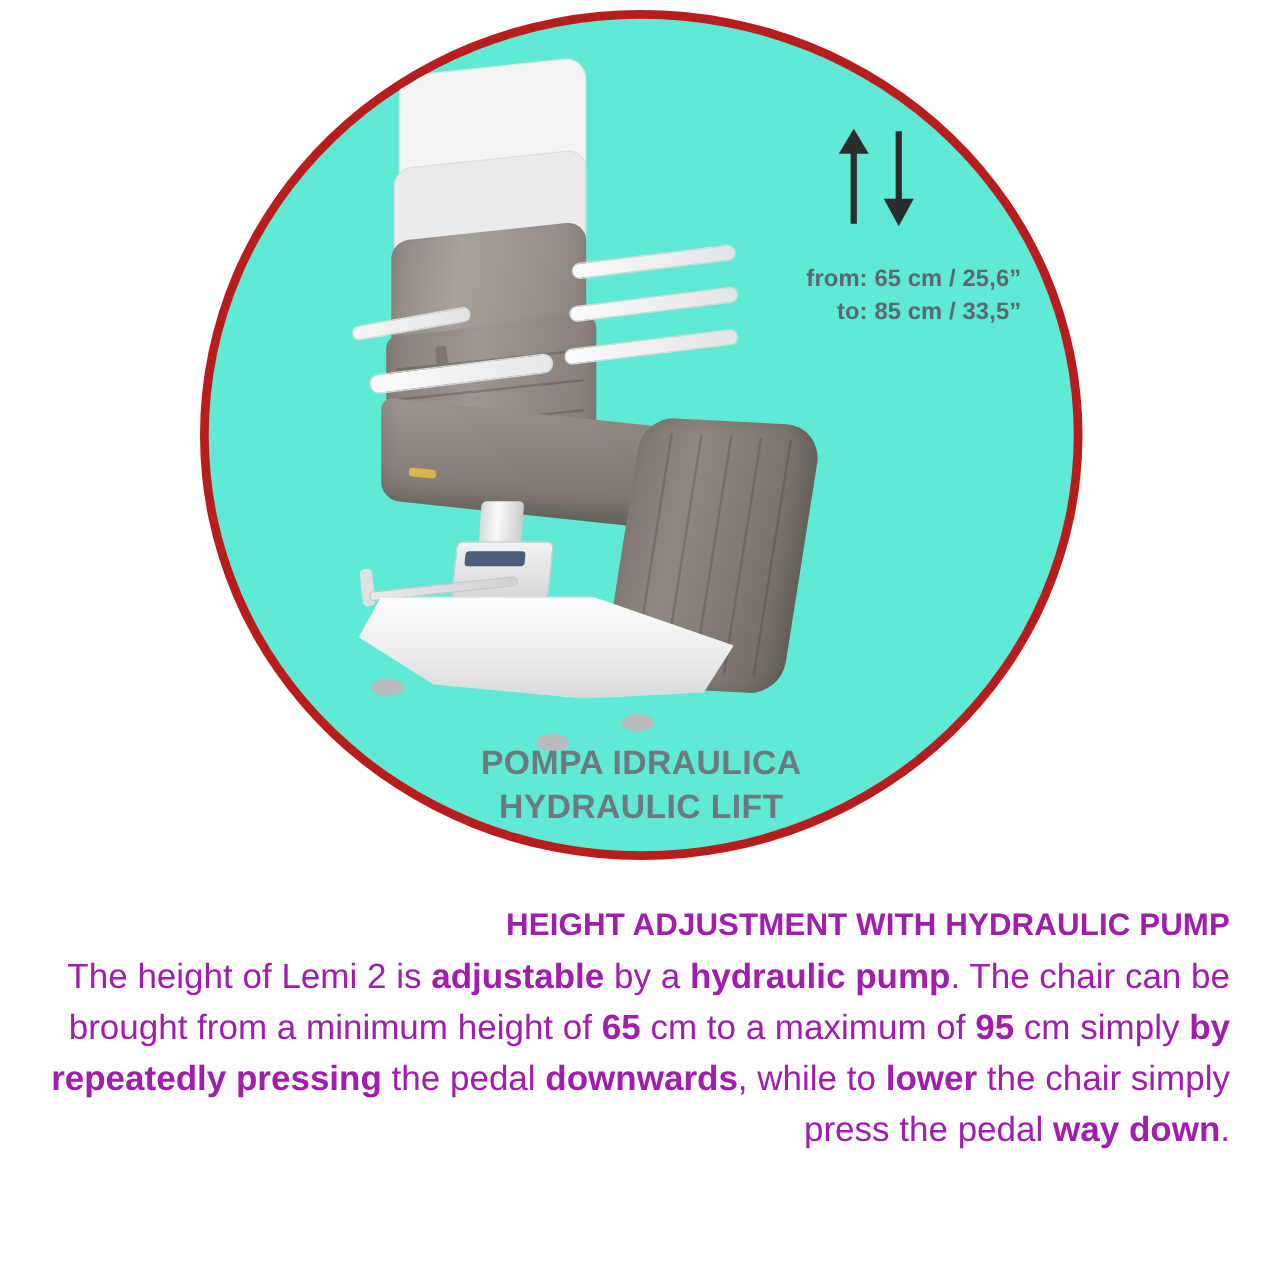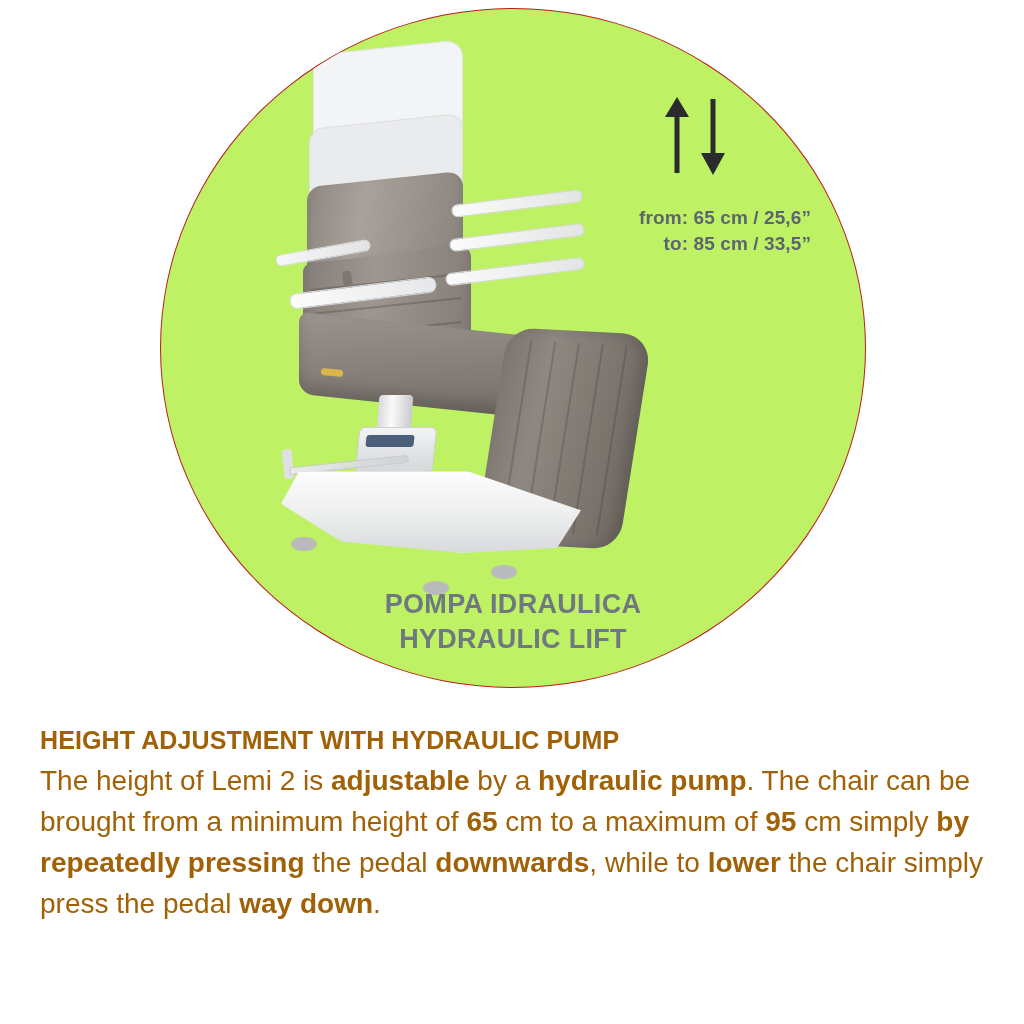--- a/index.html
+++ b/index.html
@@ -20,22 +20,22 @@
     position: absolute;
     left: 160px;
     top: 8px;
     width: 706px;
     height: 680px;
   }
   .circle-ring {
     position: absolute;
     inset: 0;
     border-radius: 50%;
-    background: #bef264;
-    border: 1px solid #b91c1c;
+    background: #5eead4;
+    border: 7px solid #b91c1c;
     box-sizing: border-box;
     overflow: hidden;
   }
 
   
   .chair {
     position: absolute;
     left: 0; top: 0;
     width: 706px; height: 680px;
   }
@@ -209,22 +209,22 @@
     line-height: 1.3;
     letter-spacing: .3px;
   }
 
   
   .bottom {
     position: absolute;
     left: 40px;
     right: 40px;
     top: 726px;
-    text-align: left;
-    color: #a16207;
+    text-align: right;
+    color: #a21caf;
   }
   .bottom h1 {
     margin: 0 0 6px 0;
     font-size: 25px;
     font-weight: bold;
     letter-spacing: .1px;
   }
   .bottom p {
     margin: 0;
     font-size: 28px;

